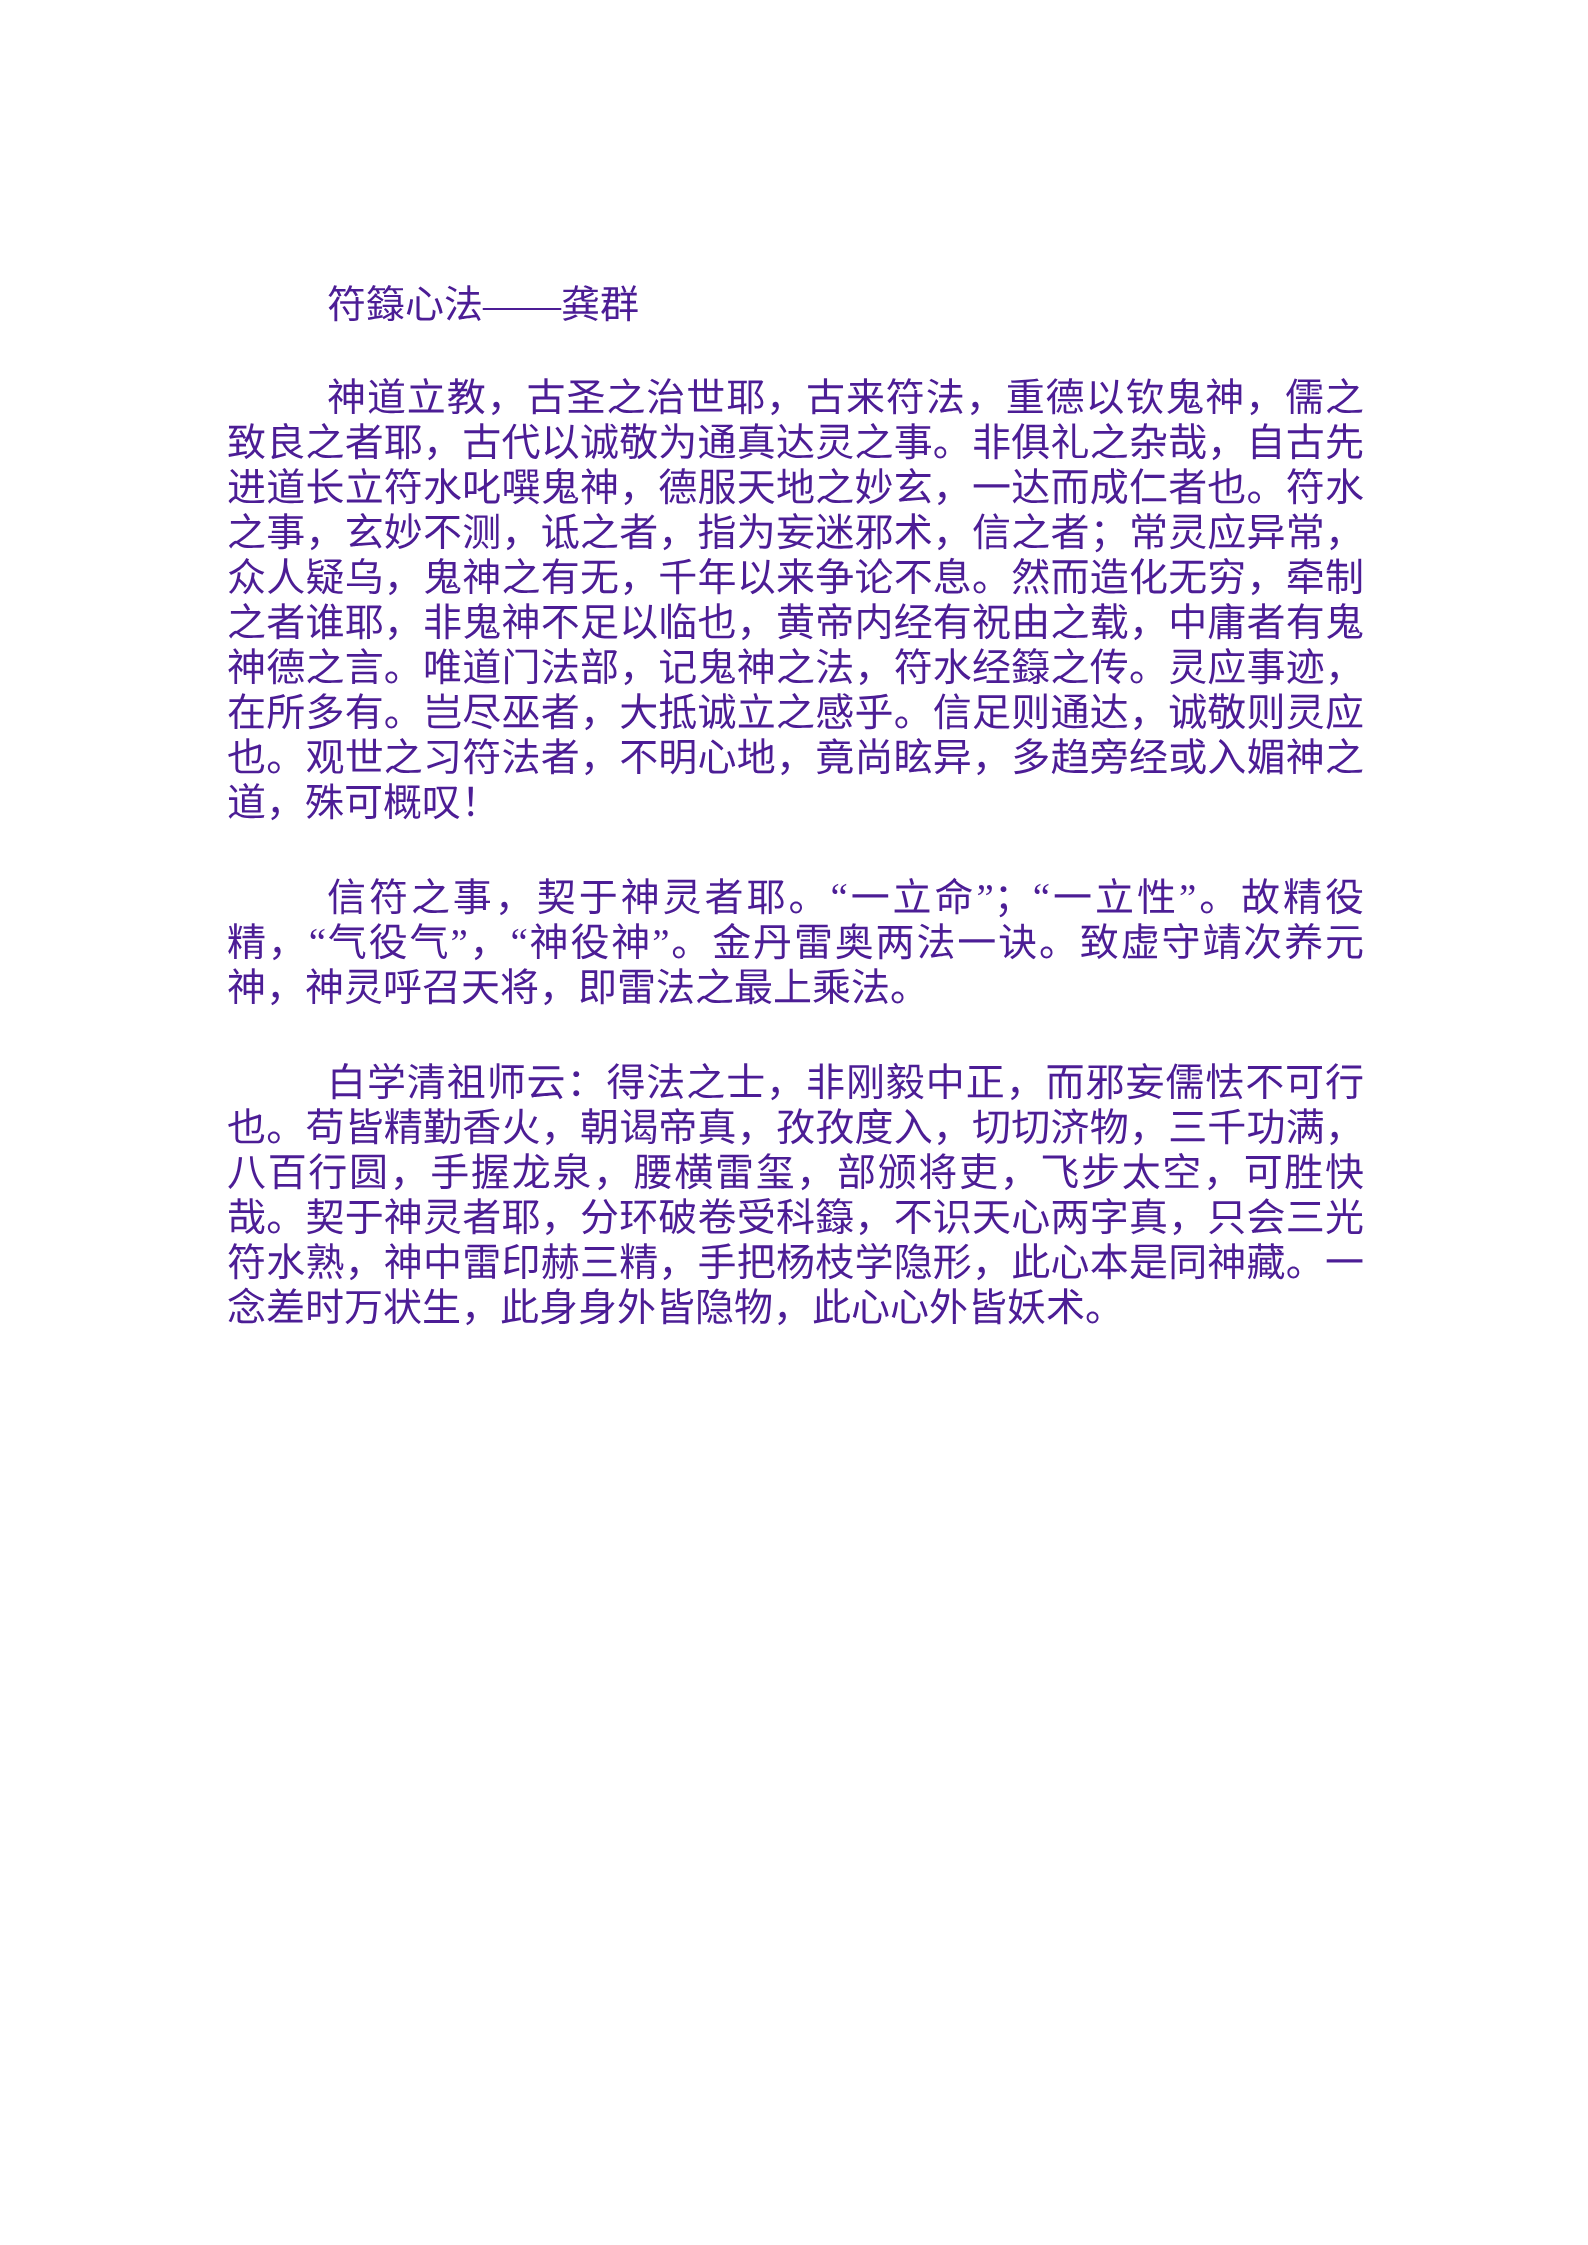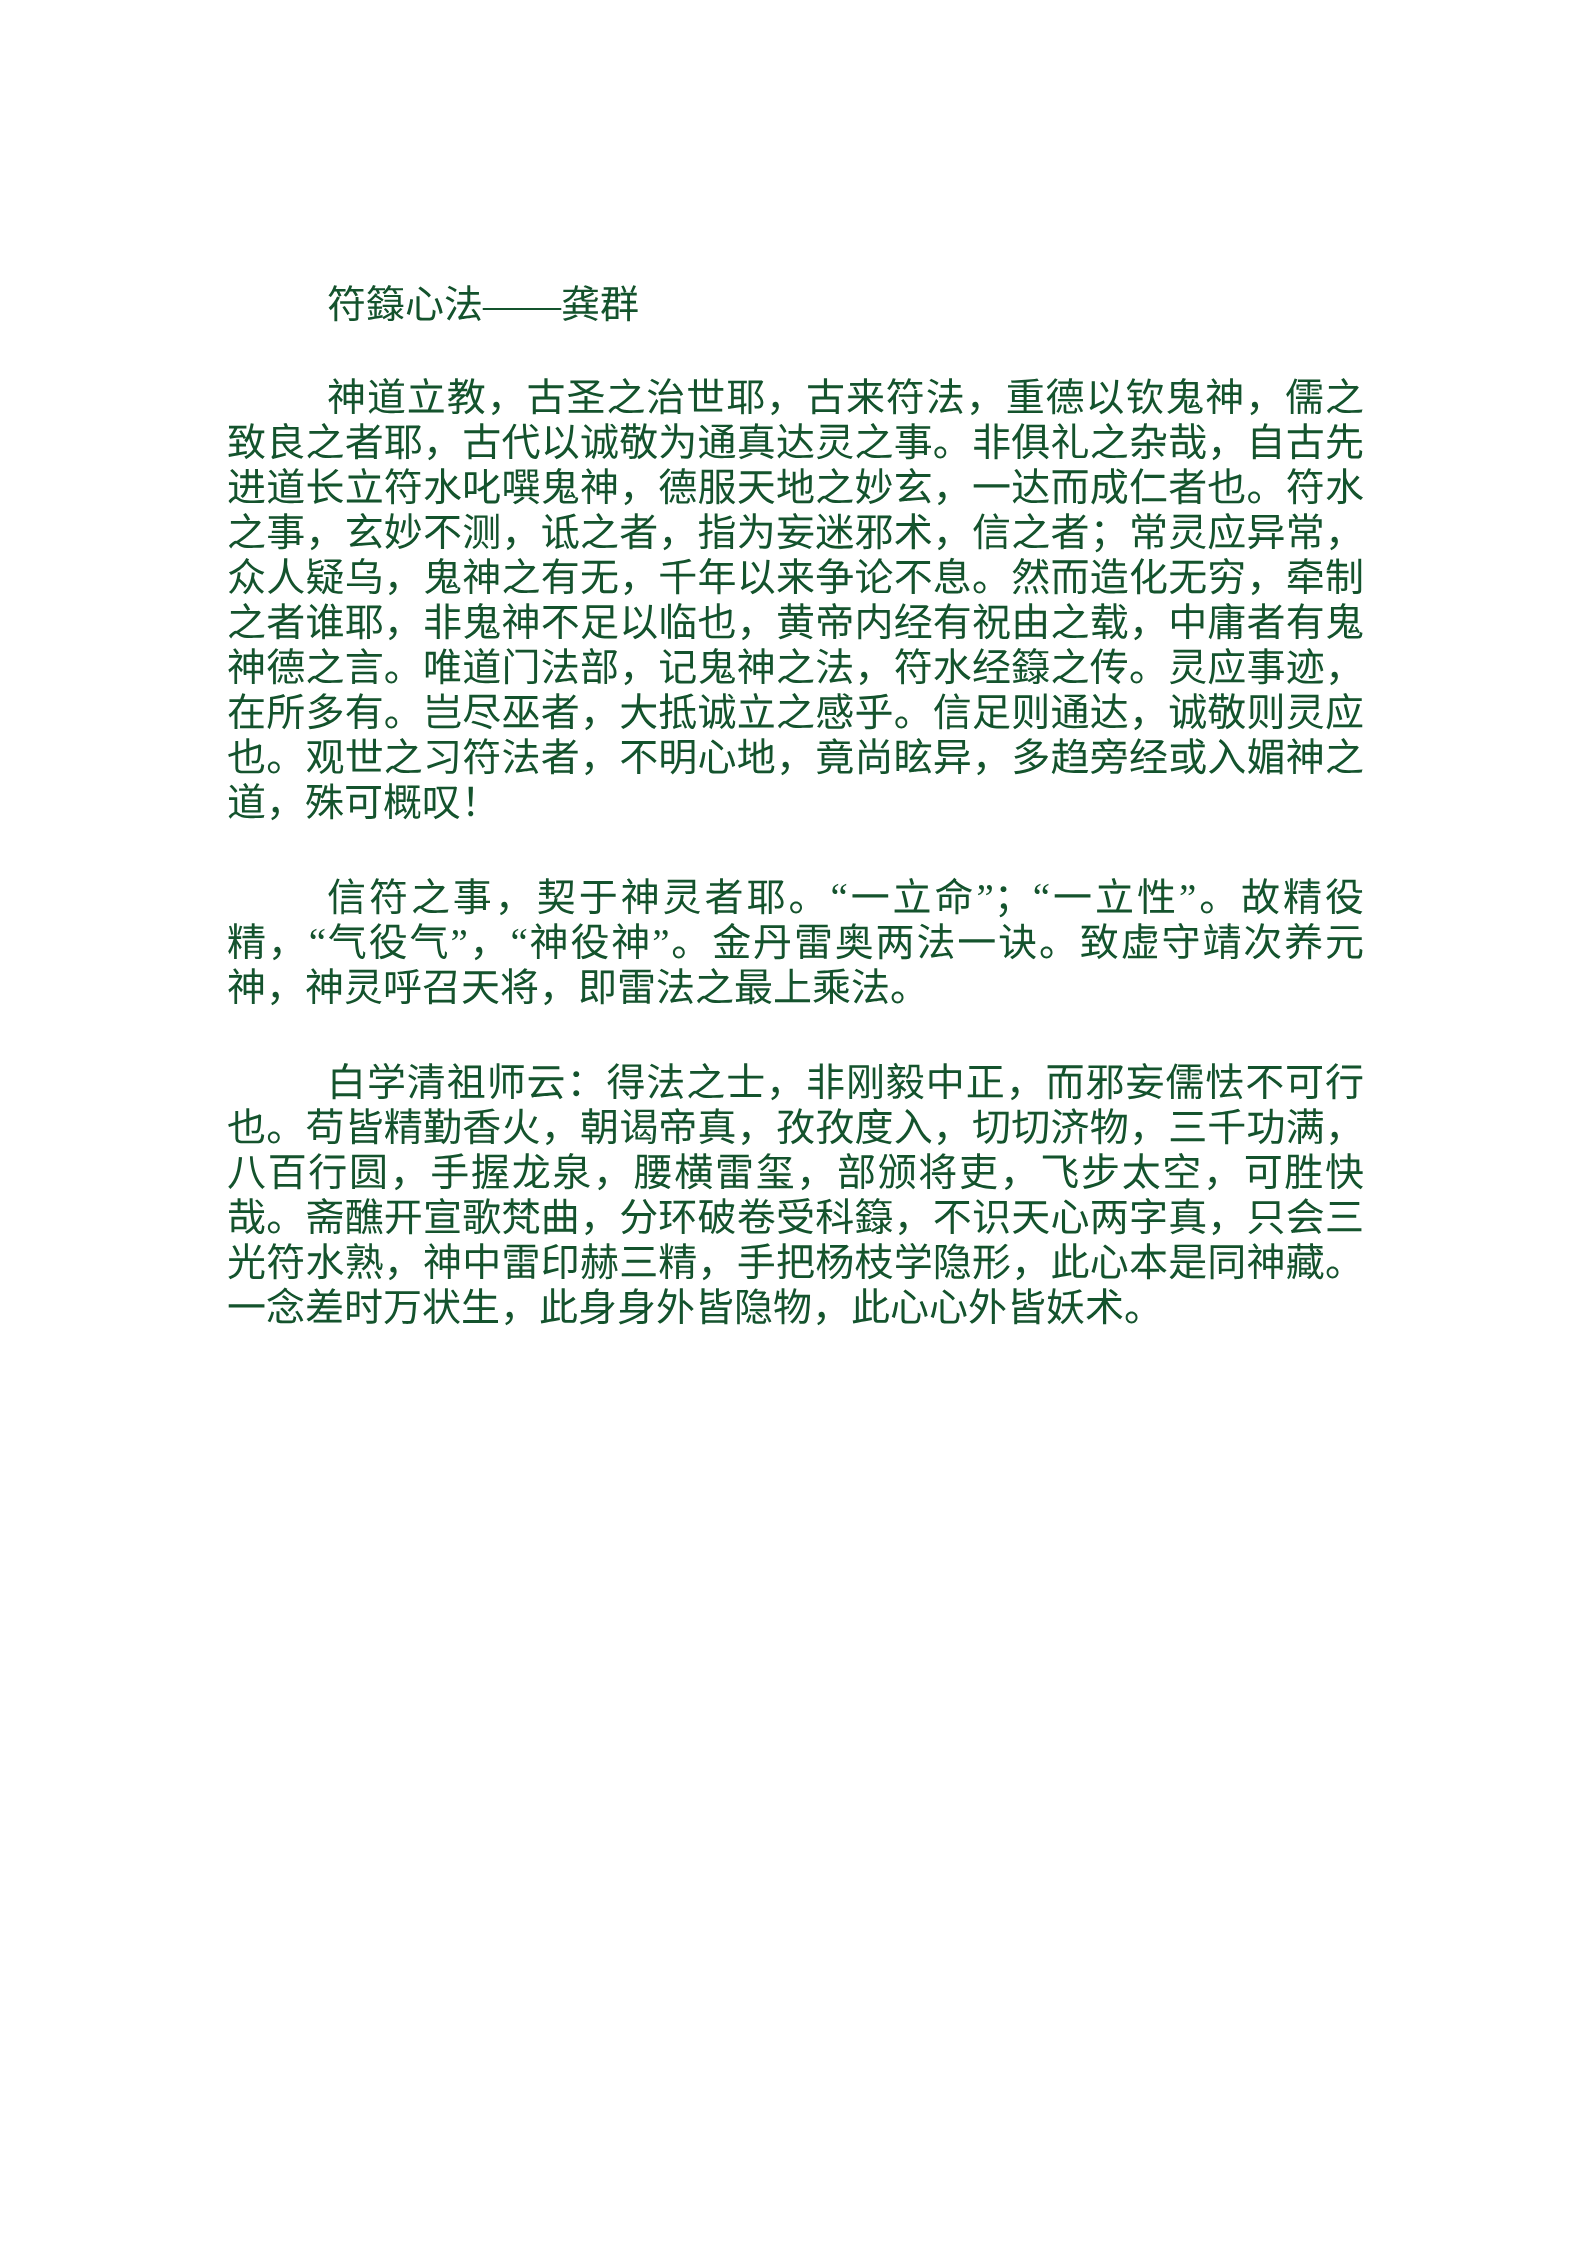--- a/index.html
+++ b/index.html
@@ -6,21 +6,21 @@
     margin: 0;
     padding: 0;
     background: #ffffff;
   }
   .page {
     position: relative;
     width: 1588px;
     height: 1869px;
     margin: 0 auto;
     background: #ffffff;
-    color: #14532d;
+    color: #4c1d95;
     box-sizing: border-box;
     padding: 282px 224px 0 227px;
     font-family: "Liberation Serif", "DejaVu Serif", serif;
     font-size: 39px;
     line-height: 45px;
     overflow: hidden;
   }
   .page p {
     margin: 0;
     text-align: justify;
@@ -47,15 +47,15 @@
 
 <div class="page">
   <p class="doc-title">符籙心法——龚群</p>
 
 
   <p class="para">神道立教，古圣之治世耶，古来符法，重德以钦鬼神，儒之致良之者耶，古代以诚敬为通真达灵之事。非俱礼之杂哉，自古先进道长立符水叱噀鬼神，德服天地之妙玄，一达而成仁者也。符水之事，玄妙不测，诋之者，指为妄迷邪术，信之者；常灵应异常，众人疑乌，鬼神之有无，千年以来争论不息。然而造化无穷，牵制之者谁耶，非鬼神不足以临也，黄帝内经有祝由之载，中庸者有鬼神德之言。唯道门法部，记鬼神之法，符水经籙之传。灵应事迹，在所多有。岂尽巫者，大抵诚立之感乎。信足则通达，诚敬则灵应也。观世之习符法者，不明心地，竟尚眩异，多趋旁经或入媚神之道，殊可概叹！</p>
 
   <p class="para">信符之事，契于神灵者耶。“一立命”；“一立性”。故精役精，“气役气”，“神役神”。金丹雷奥两法一诀。致虚守靖次养元神，神灵呼召天将，即雷法之最上乘法。</p>
 
 
-  <p class="para">白学清祖师云：得法之士，非刚毅中正，而邪妄儒怯不可行也。苟皆精勤香火，朝谒帝真，孜孜度入，切切济物，三千功满，八百行圆，手握龙泉，腰横雷玺，部颁将吏，飞步太空，可胜快哉。斋醮开宣歌梵曲，分环破卷受科籙，不识天心两字真，只会三光符水熟，神中雷印赫三精，手把杨枝学隐形，此心本是同神藏。一念差时万状生，此身身外皆隐物，此心心外皆妖术。</p>
+  <p class="para">白学清祖师云：得法之士，非刚毅中正，而邪妄儒怯不可行也。苟皆精勤香火，朝谒帝真，孜孜度入，切切济物，三千功满，八百行圆，手握龙泉，腰横雷玺，部颁将吏，飞步太空，可胜快哉。契于神灵者耶，分环破卷受科籙，不识天心两字真，只会三光符水熟，神中雷印赫三精，手把杨枝学隐形，此心本是同神藏。一念差时万状生，此身身外皆隐物，此心心外皆妖术。</p>
 
 </div>
 
 </body></html>

